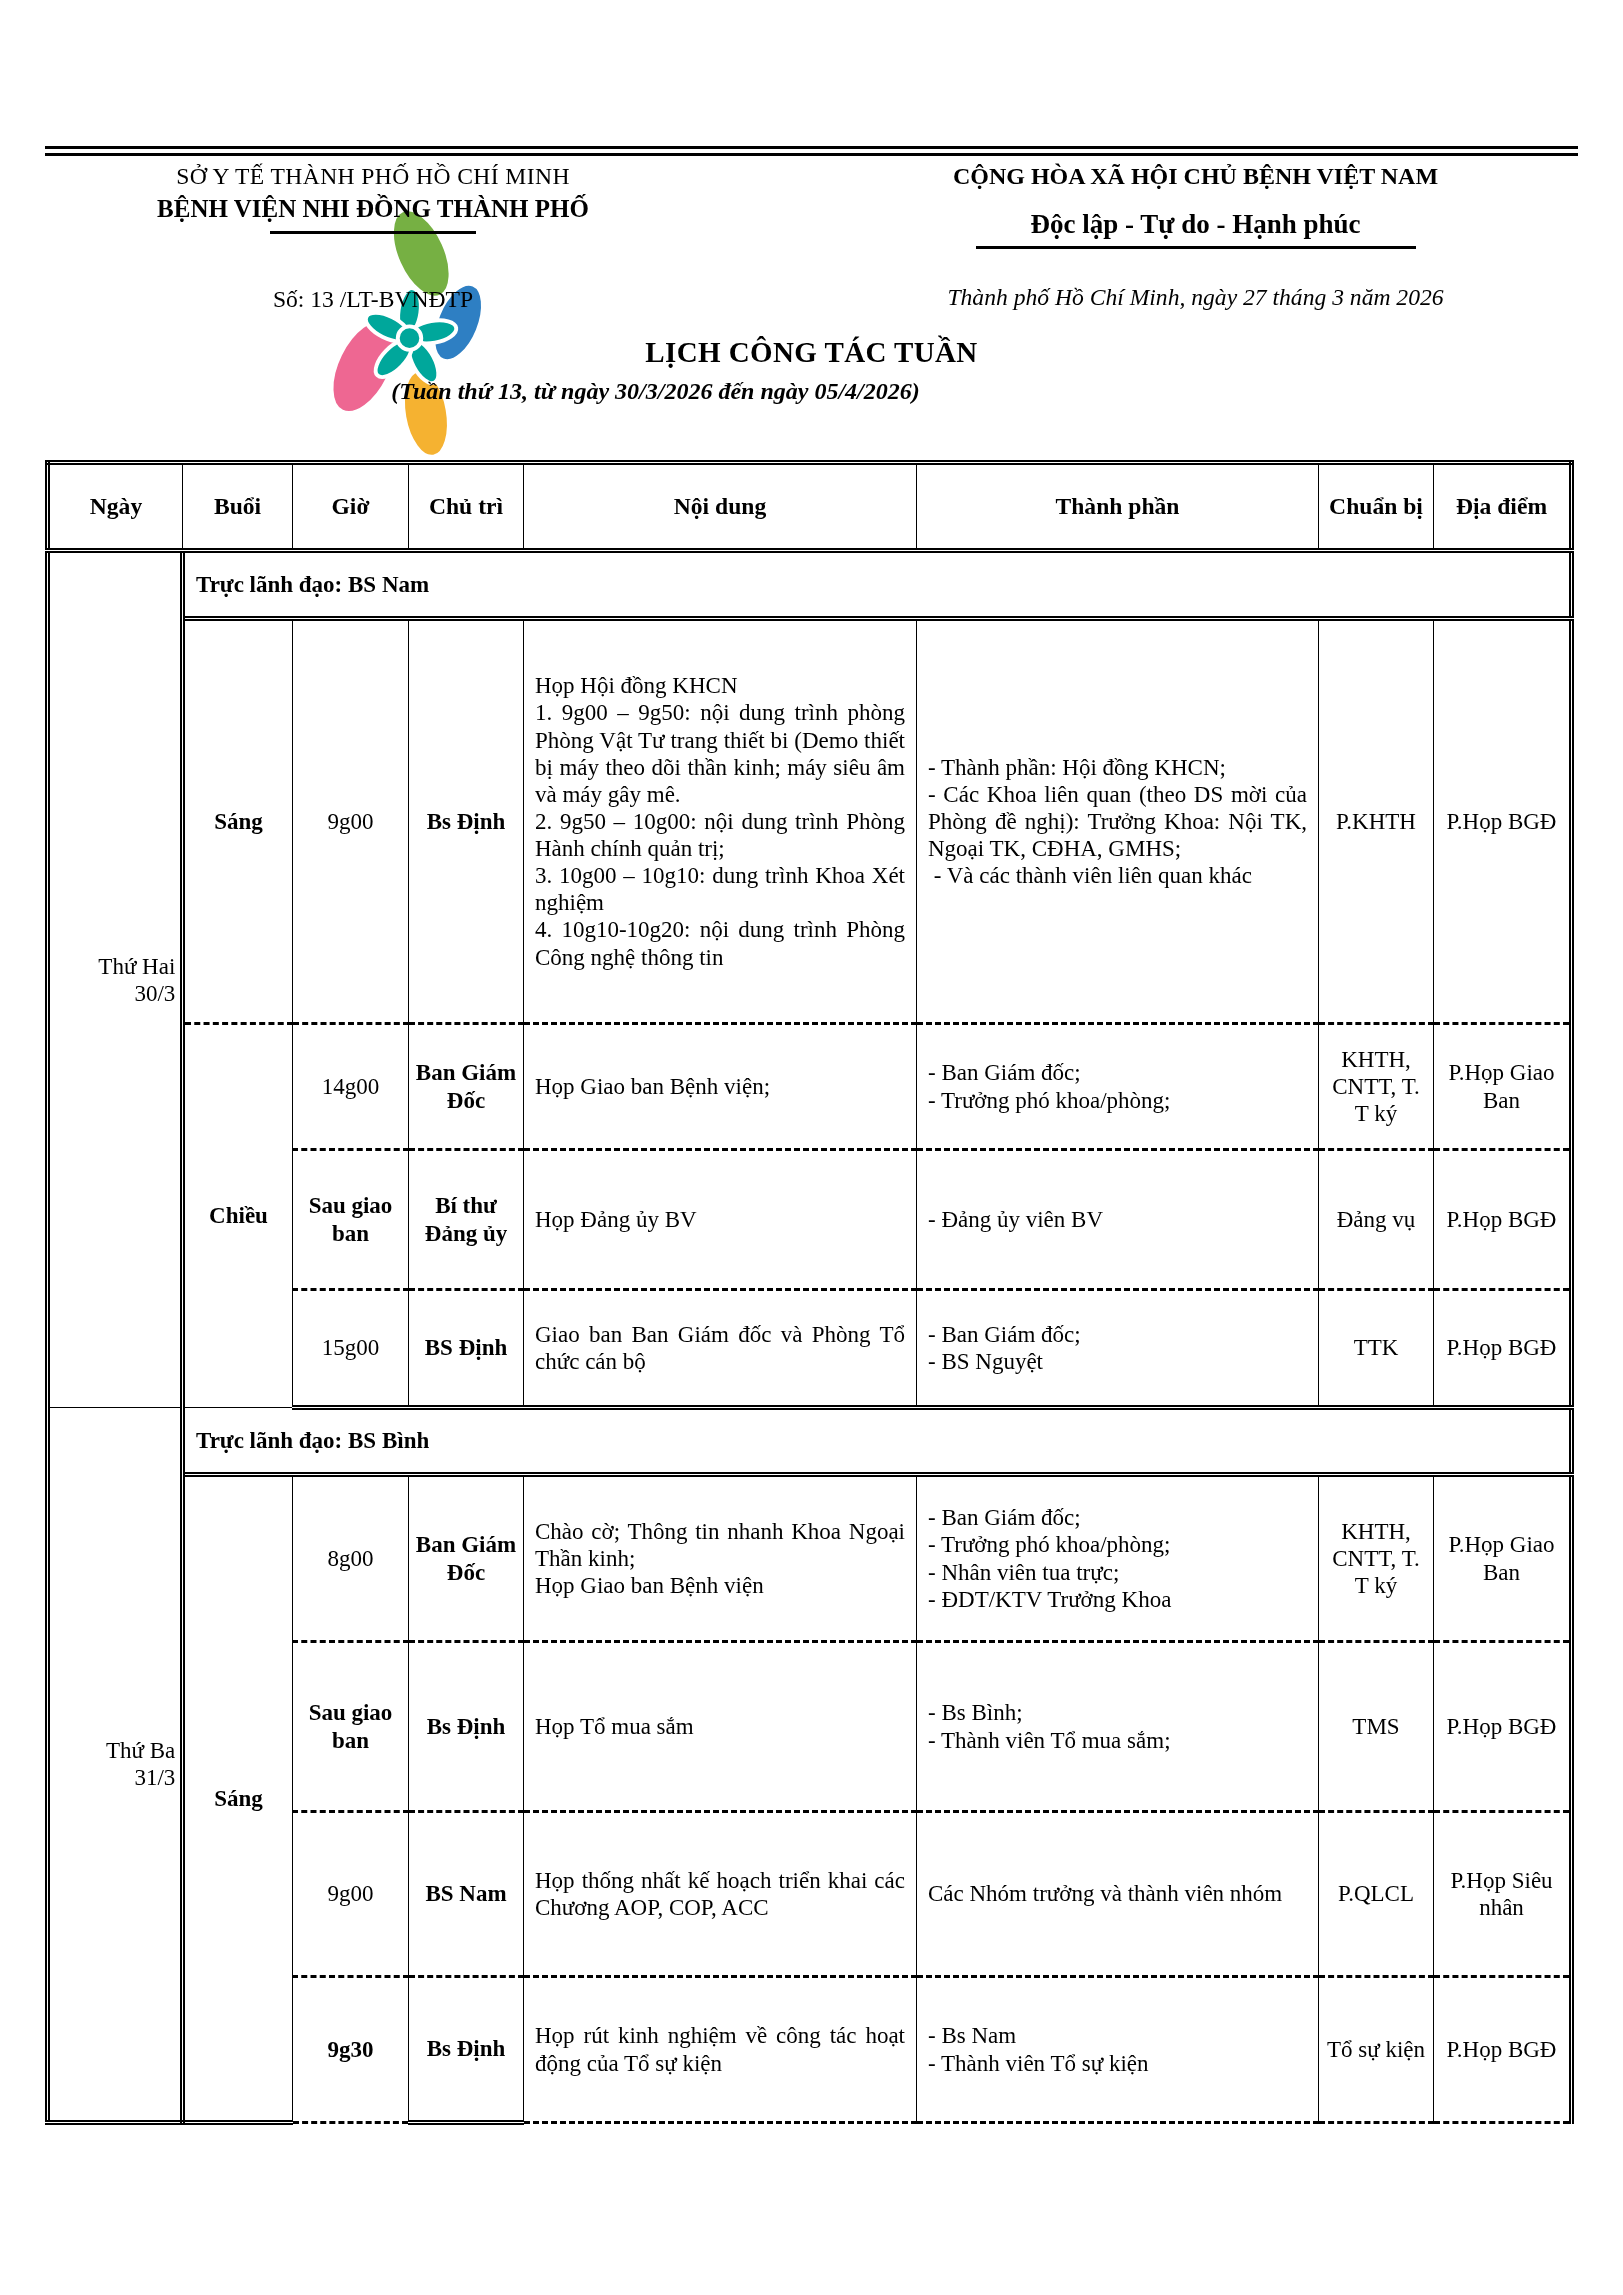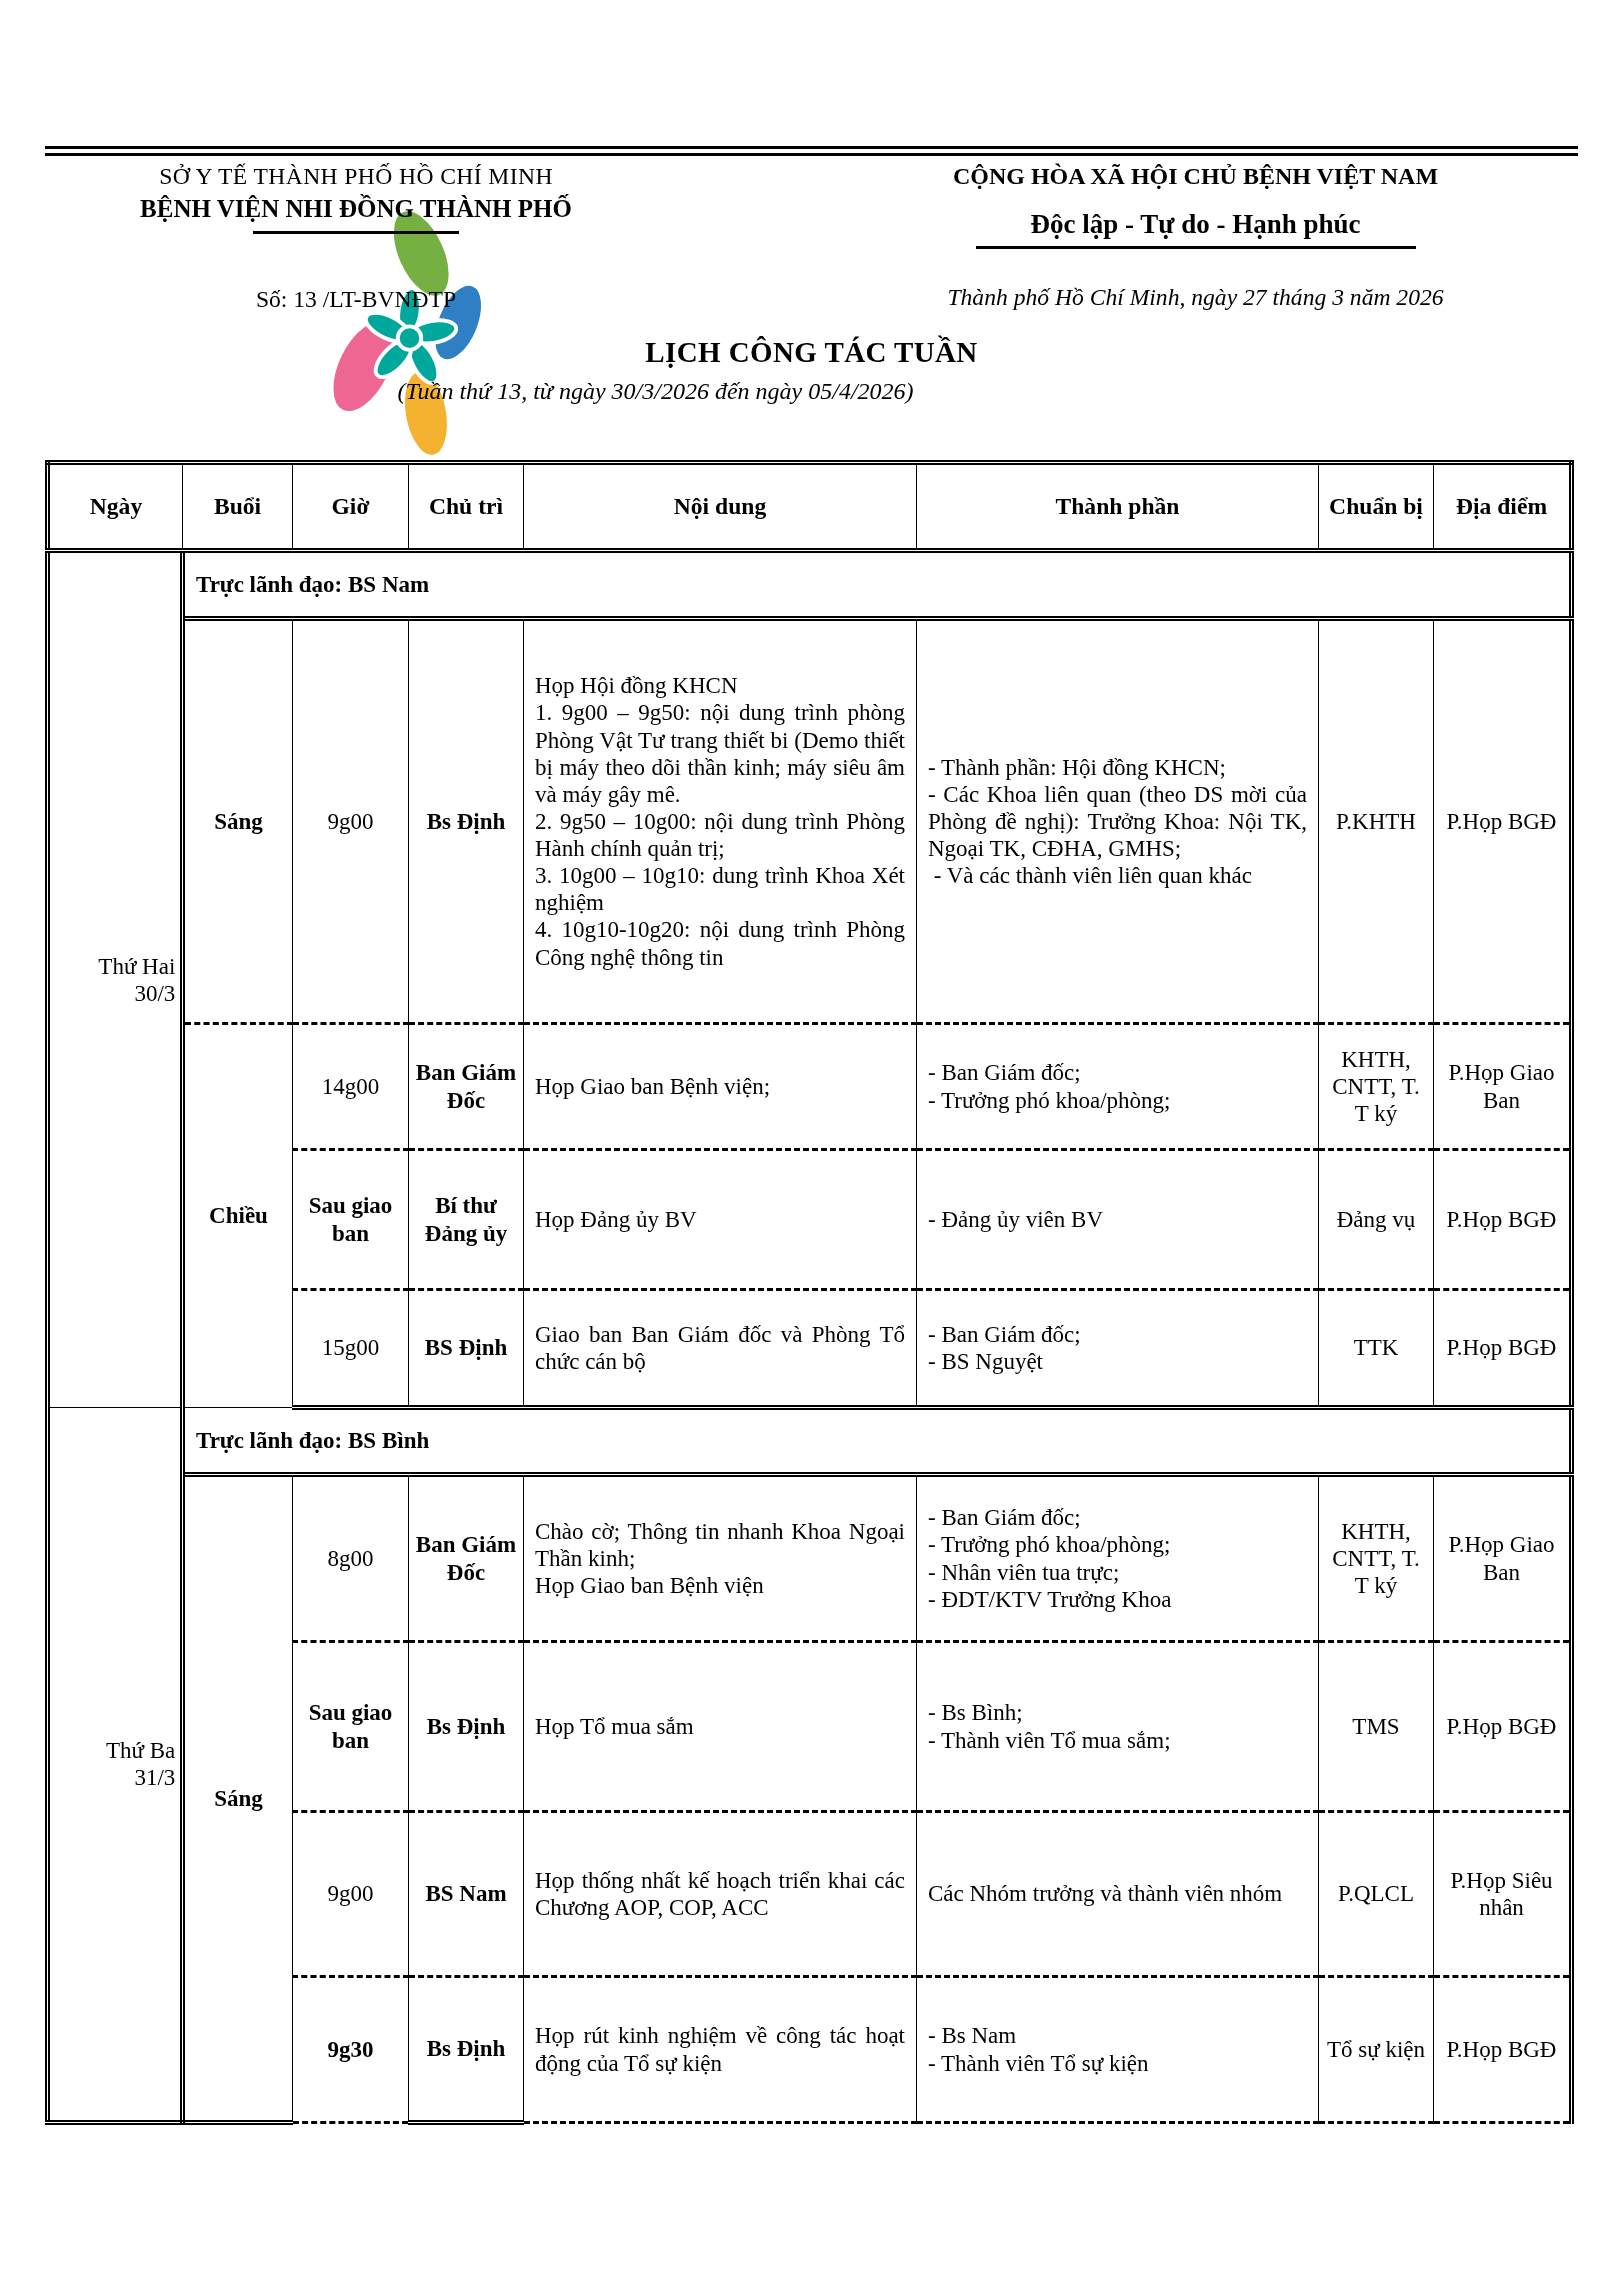--- a/index.html
+++ b/index.html
@@ -3,35 +3,35 @@
 <meta charset="utf-8">
 <style>
   html,body { margin:0; padding:0; background:#e8e8e8; }
   .page {
     position:relative; width:1623px; height:2295px; background:#ffffff;
     font-family:"Liberation Serif","DejaVu Serif",serif; color:#000;
     margin:0 auto; overflow:hidden;
   }
   .toprule { position:absolute; left:45px; top:146px; width:1533px; height:0; border-top:10.2px double #000; }
 
-  .hdr-left  { position:absolute; left:30px;  top:163px; width:652px;  text-align:center; z-index:2; }
+  .hdr-left  { position:absolute; left:47px;  top:163px; width:652px;  text-align:center; z-index:2; }
   .hdr-right { position:absolute; left:809px; top:163px; width:773px; text-align:center; z-index:2; }
   .hl1 { font-size:23.6px; letter-spacing:0.4px; }
   .hl2 { font-size:25px; font-weight:bold; margin-top:4.7px; }
   .hr1 { font-size:24px; font-weight:bold; }
   .hr2 { font-size:27px; font-weight:bold; margin-top:19px; }
   .uline-l { width:206px; height:0; border-top:3.1px solid #000; margin:7.9px auto 0 auto; }
   .uline-r { width:440px; height:0; border-top:3.1px solid #000; margin:6.3px auto 0 auto; }
   .doc-no   { font-size:23.6px; margin-top:52px; }
   .date-line{ font-size:23.6px; font-style:italic; margin-top:35px; }
 
   .logo { position:absolute; left:317px; top:203px; width:185px; height:264px; z-index:1; }
 
   .title    { position:absolute; left:0; top:336px; width:1623px; text-align:center; font-size:29px; font-weight:bold; z-index:2; letter-spacing:0.4px;}
-  .subtitle { position:absolute; left:0; top:378px; width:1311px; text-align:center; font-size:24px; font-style:italic; z-index:2; }
+  .subtitle { position:absolute; left:0; top:378px; width:1311px; text-align:center; font-size:24px; font-style:italic; z-index:2;font-weight:bold; }
 
   table.sched { position:absolute; left:45px; top:460px; width:1523px; border-collapse:collapse; table-layout:fixed;
                 font-size:23px; line-height:1.18; border:5.5px double #000; border-bottom:none; }
   .sched th, .sched td { border:1.6px solid #000; vertical-align:middle; padding:3.1px 4.7px; overflow:hidden; }
   .sched th { font-weight:bold; font-size:23.6px; text-align:center; border-bottom:5.5px double #000; }
   td.c  { text-align:center; }
   td.j  { text-align:justify; white-space:pre-wrap; padding:21px 11px; }
   td.pre{ white-space:pre-line; }
   td.day { font-weight:normal; border-right:5.5px double #000; text-align:right; }
   td.buoi { font-weight:bold; text-align:center; }

